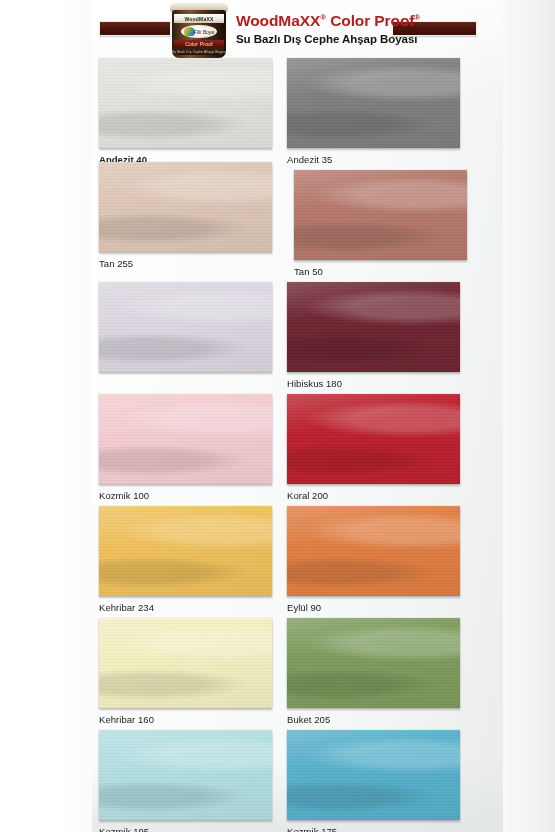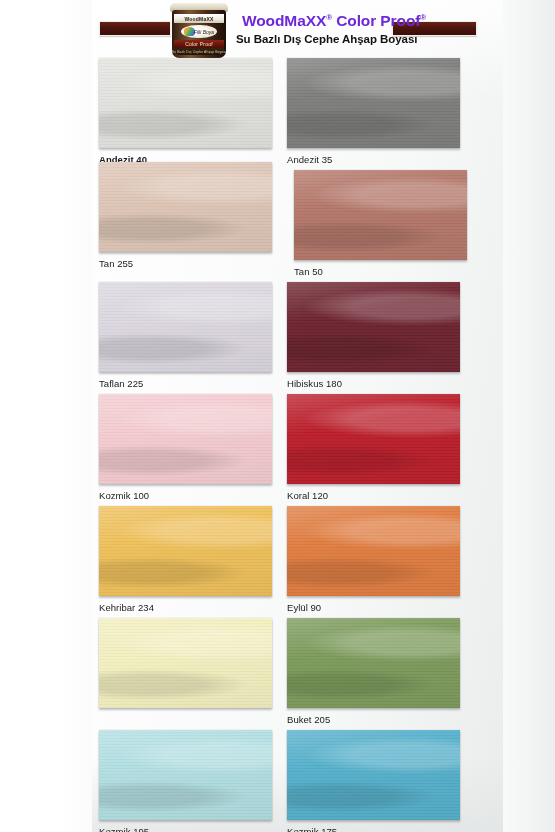--- a/index.html
+++ b/index.html
@@ -95,22 +95,22 @@
     background:linear-gradient(180deg,#3a2110 0%, #24130a 100%);
     display:flex;align-items:center;justify-content:center;
     border-radius:0 0 6px 6px;
   }
   .can-foot span{font-size:3.4px;color:#d9c9a6;white-space:nowrap;letter-spacing:.1px;}
 
   #brand{
     position:absolute;left:236px;top:8px;width:230px;
   }
   #brand-title{
-    font-size:15.5px;font-weight:bold;color:#6d28d9;letter-spacing:-.1px;
-    line-height:19px;white-space:nowrap;margin-left:6px;
+    font-size:15.5px;font-weight:bold;color:#b91c1c;letter-spacing:-.1px;
+    line-height:19px;white-space:nowrap;
   }
   #brand-title sup{font-size:8px;vertical-align:super;font-weight:bold;}
   #brand-sub{
     font-size:11.5px;font-weight:bold;color:#15130f;letter-spacing:-.05px;
     line-height:16px;white-space:nowrap;margin-top:1px;
   }
 
   
   #grid{
     position:absolute;left:0;top:58px;width:555px;height:774px;
@@ -222,21 +222,20 @@
         <div class="sheen"></div>
       </div>
       <div class="label">Tan 50</div>
     </div>
     <div class="cell col-left" style="top: 224px;">
       <div class="swatch" style="background: rgb(220, 215, 224);">
         <div class="grain"></div>
         <div class="wave"></div>
         <div class="sheen"></div>
       </div>
-      <div class="label">Taflan 225</div>
     </div>
     <div class="cell col-right" style="top: 224px;">
       <div class="swatch" style="background: rgb(109, 36, 48);">
         <div class="grain"></div>
         <div class="wave"></div>
         <div class="sheen"></div>
       </div>
       <div class="label">Hibiskus 180</div>
     </div>
     <div class="cell col-left" style="top: 336px;">
@@ -246,21 +245,21 @@
         <div class="sheen"></div>
       </div>
       <div class="label">Kozmik 100</div>
     </div>
     <div class="cell col-right" style="top: 336px;">
       <div class="swatch" style="background: rgb(187, 31, 43);">
         <div class="grain"></div>
         <div class="wave"></div>
         <div class="sheen"></div>
       </div>
-      <div class="label">Koral 120</div>
+      <div class="label">Koral 200</div>
     </div>
     <div class="cell col-left" style="top: 448px;">
       <div class="swatch" style="background: rgb(239, 192, 90);">
         <div class="grain"></div>
         <div class="wave"></div>
         <div class="sheen"></div>
       </div>
       <div class="label">Kehribar 234</div>
     </div>
     <div class="cell col-right" style="top: 448px;">
@@ -270,20 +269,21 @@
         <div class="sheen"></div>
       </div>
       <div class="label">Eylül 90</div>
     </div>
     <div class="cell col-left" style="top: 560px;">
       <div class="swatch" style="background: rgb(243, 240, 192);">
         <div class="grain"></div>
         <div class="wave"></div>
         <div class="sheen"></div>
       </div>
+      <div class="label">Kehribar 160</div>
     </div>
     <div class="cell col-right" style="top: 560px;">
       <div class="swatch" style="background: rgb(125, 155, 92);">
         <div class="grain"></div>
         <div class="wave"></div>
         <div class="sheen"></div>
       </div>
       <div class="label">Buket 205</div>
     </div>
     <div class="cell col-left" style="top: 672px;">

